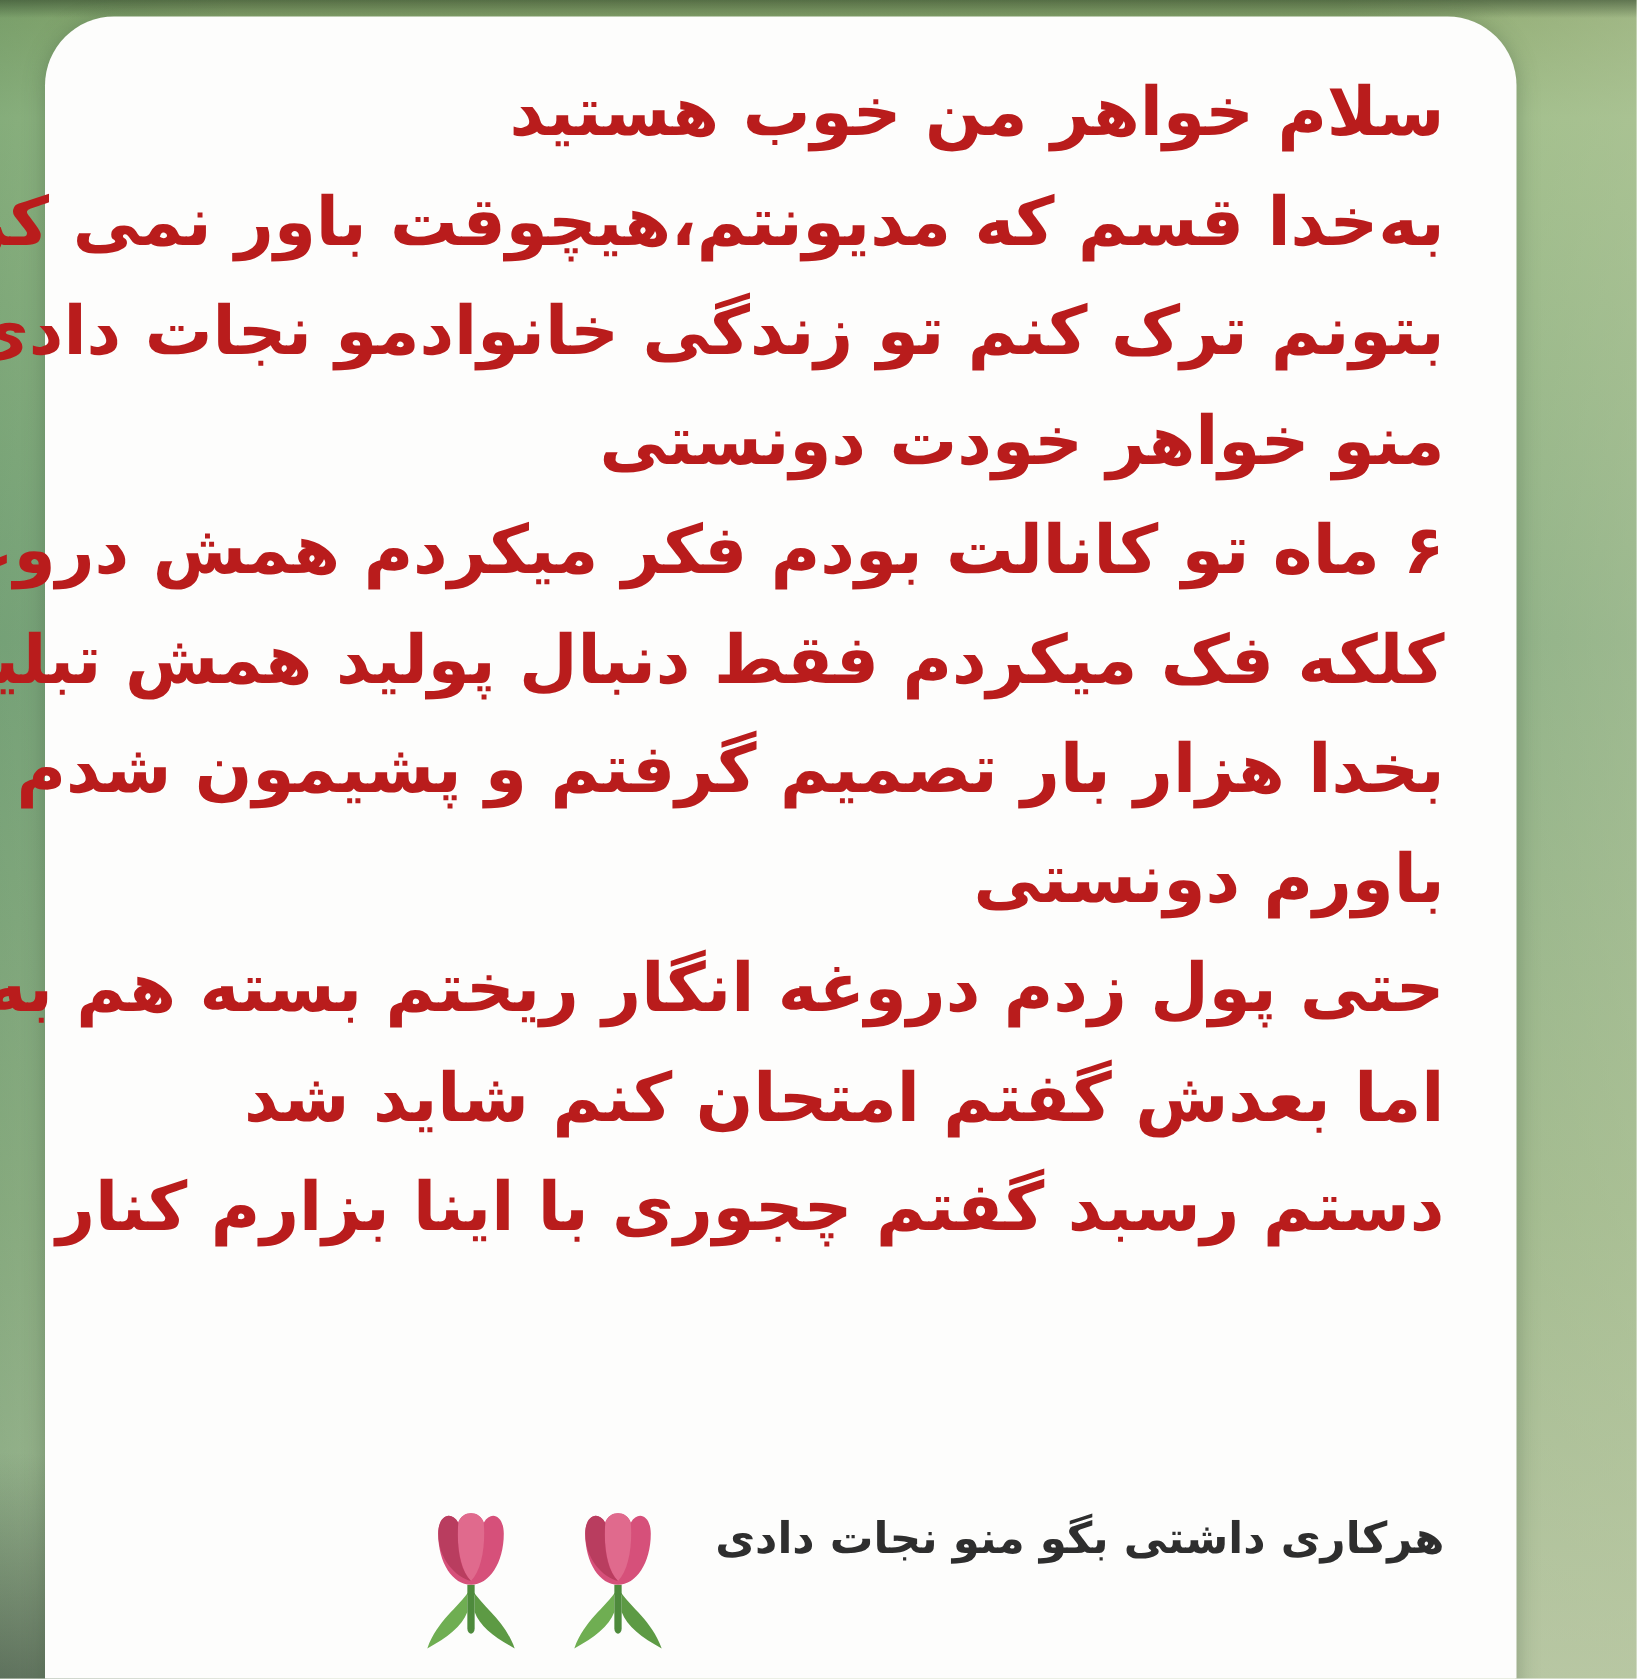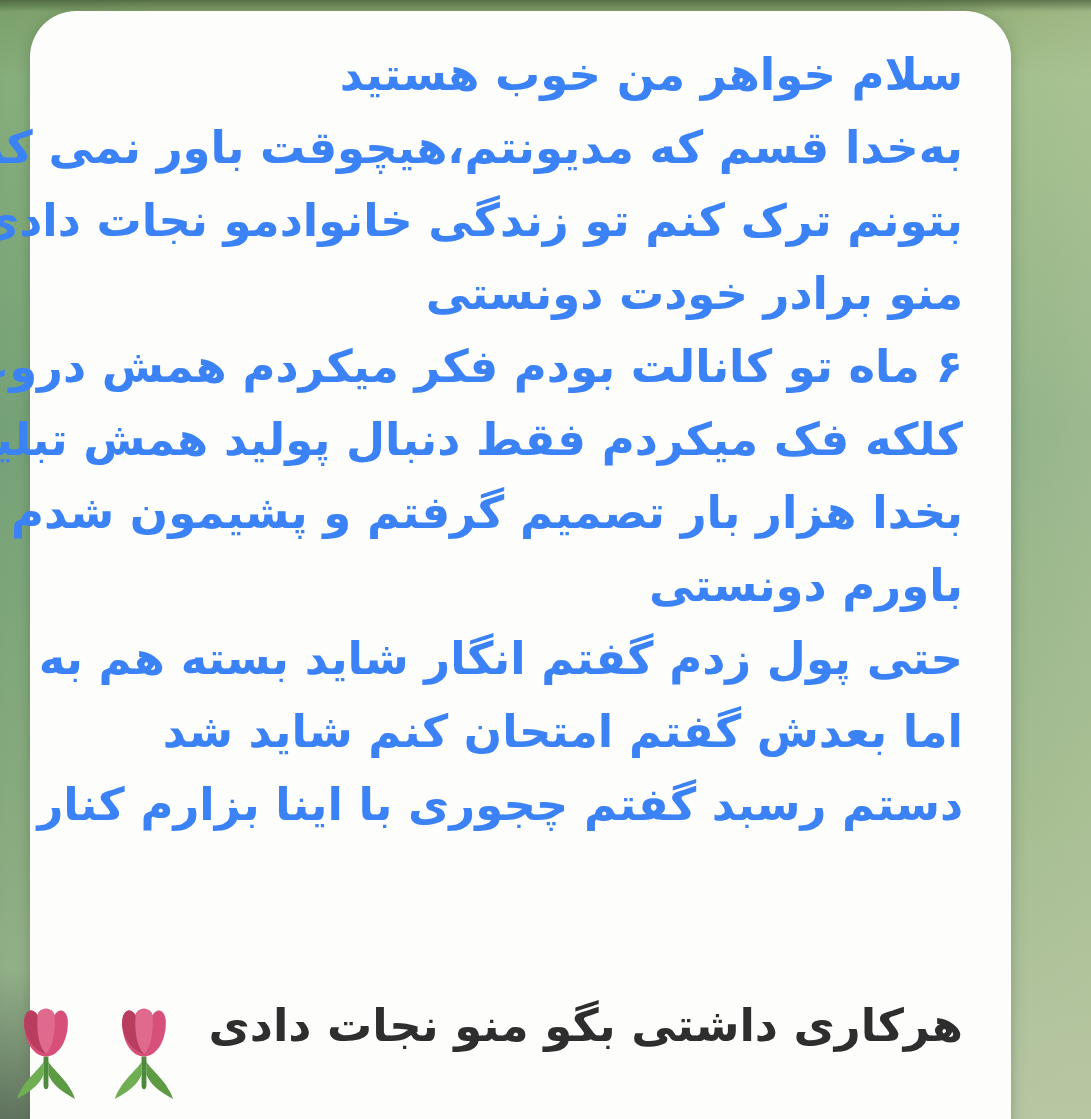--- a/index.html
+++ b/index.html
@@ -29,34 +29,34 @@
     box-shadow: 0 2px 14px rgba(55, 80, 55, 0.35);
     box-sizing: border-box;
     padding: 27px 48px 0 40px;
     direction: rtl;
   }
   .msg-line {
     direction: rtl;
     font-size: 45px;
     line-height: 73px;
     font-weight: 600;
-    color: #3b82f6;
+    color: #b91c1c;
     letter-spacing: 0;
     white-space: nowrap;
   }
   .closing-row {
     direction: rtl;
     display: flex;
     flex-direction: row; 
     align-items: flex-start;
     margin-top: 148px;
     gap: 6px;
   }
   .closing-text {
-    font-size: 45px;
+    font-size: 29px;
     line-height: 73px;
     font-weight: 600;
     color: #2e2e2e;
     white-space: nowrap;
     margin-left: 13px;
   }
   .tulip {
     width: 92px;
     height: 102px;
     margin-top: 14px;
@@ -65,26 +65,26 @@
 </style>
 </head>
 <body>
 
 <div class="screen">
   <div class="bubble">
 
     <div class="msg-line">سلام خواهر من خوب هستید</div>
     <div class="msg-line">به‌خدا قسم که مدیونتم،هیچوقت باور نمی کردم</div>
     <div class="msg-line">بتونم ترک کنم تو زندگی خانوادمو نجات دادی تو</div>
-    <div class="msg-line">منو برادر خودت دونستی</div>
+    <div class="msg-line">منو خواهر خودت دونستی</div>
     <div class="msg-line">۶ ماه تو کانالت بودم فکر میکردم همش دروغه</div>
     <div class="msg-line">کلکه فک میکردم فقط دنبال پولید همش تبلیغه</div>
     <div class="msg-line">بخدا هزار بار تصمیم گرفتم و پشیمون شدم چون</div>
     <div class="msg-line">باورم دونستی</div>
-    <div class="msg-line">حتی پول زدم گفتم انگار شاید بسته هم به</div>
+    <div class="msg-line">حتی پول زدم دروغه انگار ریختم بسته هم به</div>
     <div class="msg-line">اما بعدش گفتم امتحان کنم شاید شد</div>
     <div class="msg-line">دستم رسبد گفتم چجوری با اینا بزارم کنار</div>
 
     <div class="closing-row">
       <span class="closing-text">هرکاری داشتی بگو منو نجات دادی</span>
 
       <svg class="tulip" viewBox="0 0 64 84" xmlns="http://www.w3.org/2000/svg">
         <path d="M32 46 C24 58 14 63 8 79 C19 73 27 67 30 59 L30 50 Z" fill="#6fae52"></path>
         <path d="M32 46 C40 58 50 63 56 79 C45 73 37 67 34 59 L34 50 Z" fill="#5d9a44"></path>
         <path d="M30 44 L30 68 C30 72 34 72 34 68 L34 44 Z" fill="#4e8a3c"></path>

